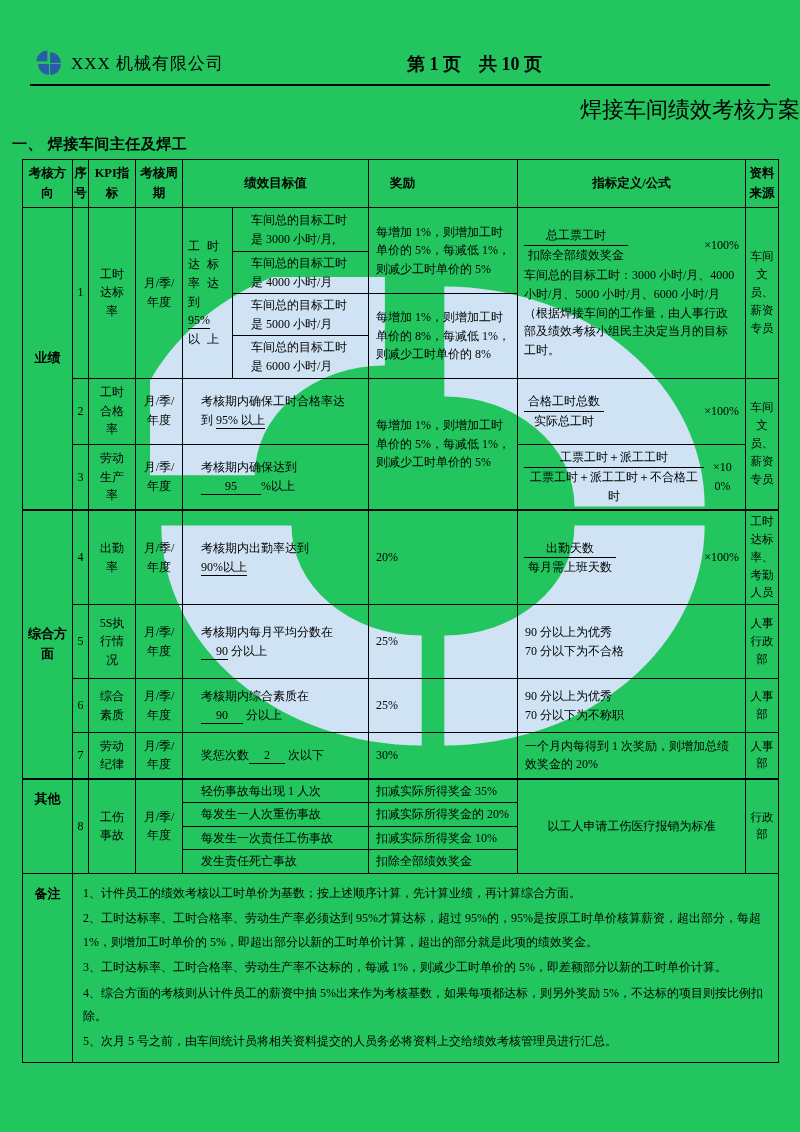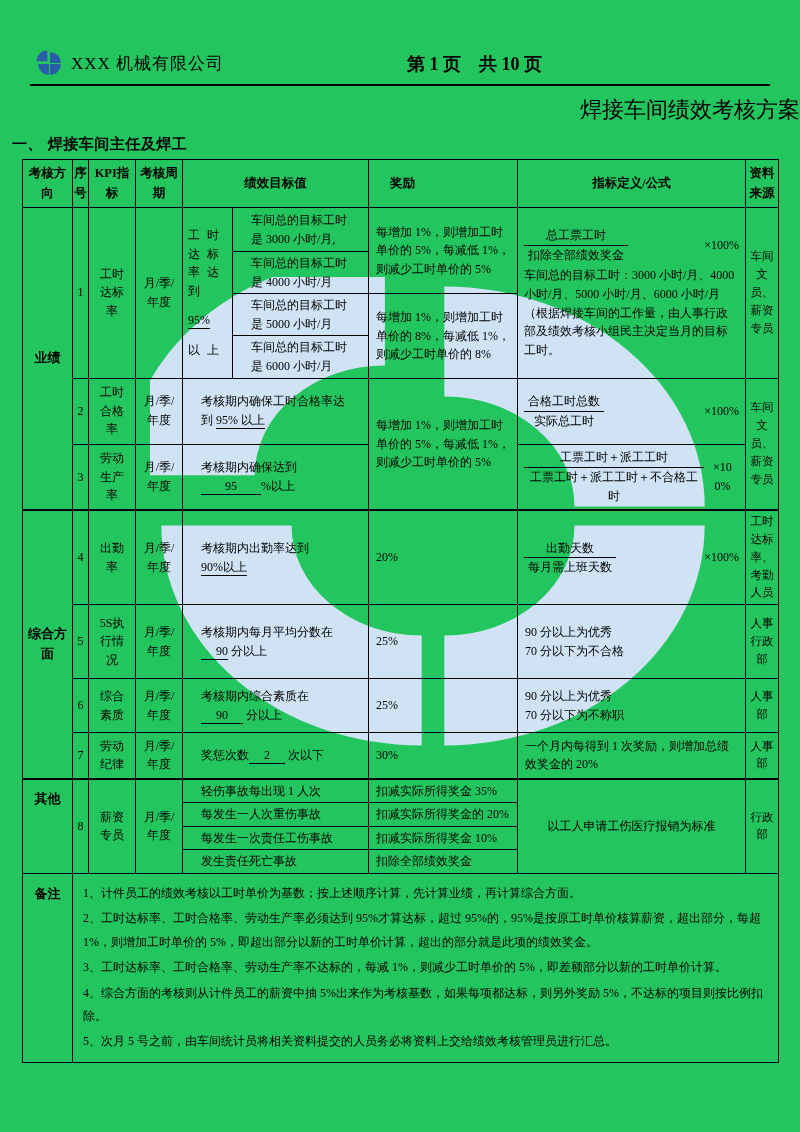--- a/index.html
+++ b/index.html
@@ -38,21 +38,21 @@
   .formula-cell{text-align:center;padding:2px 6px;}
   .src{text-align:center;padding:2px 2px;font-size:11.5px;}
   .frac-line{display:flex;justify-content:space-between;align-items:center;}
   .frac{display:inline-block;text-align:center;vertical-align:middle;}
   .frac .num{display:block;border-bottom:1px solid #000;padding:0 4px;}
   .frac .den{display:block;padding:0 4px;}
   .x100{margin-left:2px;}
   .fnote{text-align:left;margin-top:2px;}
   .u{border-bottom:1px solid #000;display:inline-block;line-height:1.25;}
   .u-block{display:block;letter-spacing:0;}
-  .u-block .u{margin:12px 0;}
+  .u-block .u{margin:1px 0;}
   tr.sep td{border-top:2px solid #000;}
   .notes-label{font-weight:bold;text-align:center;vertical-align:top;padding-top:10px;
                font-family:"Liberation Sans","DejaVu Sans",sans-serif;font-size:13px;}
   .notes-cell{text-align:left;vertical-align:middle;padding:6px 10px;}
   .note-line{line-height:1.95;margin:2px 0;}
 </style>
 </head>
 <body>
 
 <div class="page">
@@ -242,21 +242,21 @@
           <span>奖惩次数</span><span class="u">　 2 　</span><span> 次以下</span>
         </td>
         <td class="rwd">30%</td>
         <td class="def">一个月内每得到 1 次奖励，则增加总绩效奖金的 20%</td>
         <td class="src">人事部</td>
       </tr>
 
       <tr class="sep" style="height:21px">
         <td class="grp top" rowspan="4">其他</td>
         <td class="no" rowspan="4">8</td>
-        <td class="kpi" rowspan="4">薪资专员</td>
+        <td class="kpi" rowspan="4">工伤事故</td>
         <td class="period" rowspan="4">月/季/年度</td>
         <td class="tgt" colspan="2">轻伤事故每出现 1 人次</td>
         <td class="rwd">扣减实际所得奖金 35%</td>
         <td class="formula-cell" rowspan="4">以工人申请工伤医疗报销为标准</td>
         <td class="src" rowspan="4">行政部</td>
       </tr>
       <tr style="height:21px">
         <td class="tgt" colspan="2">每发生一人次重伤事故</td>
         <td class="rwd">扣减实际所得奖金的 20%</td>
       </tr>

